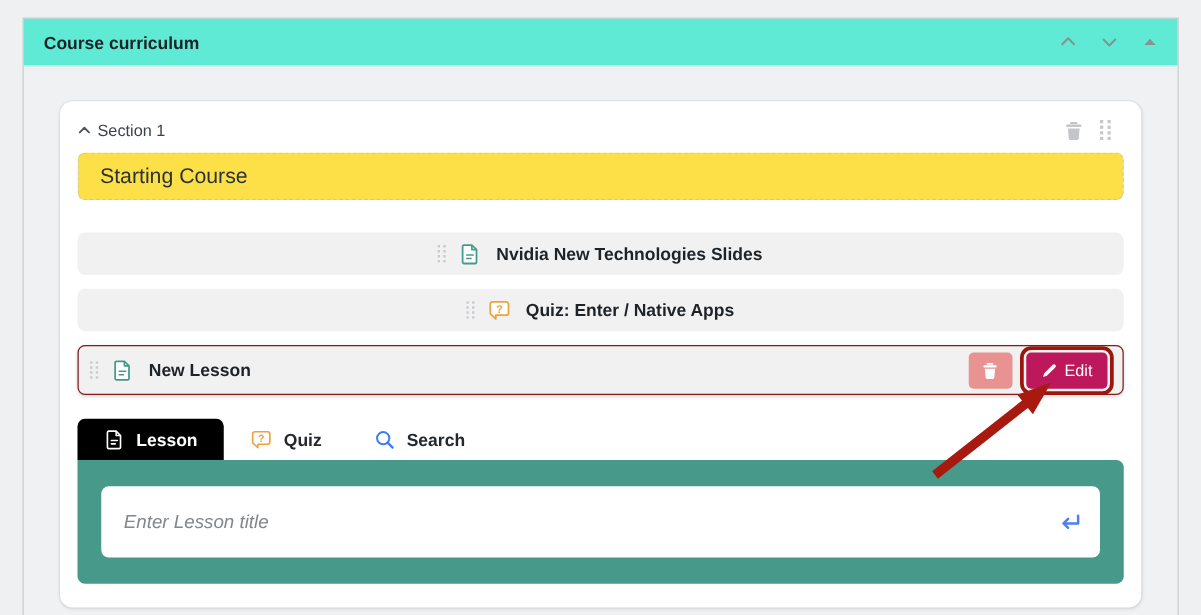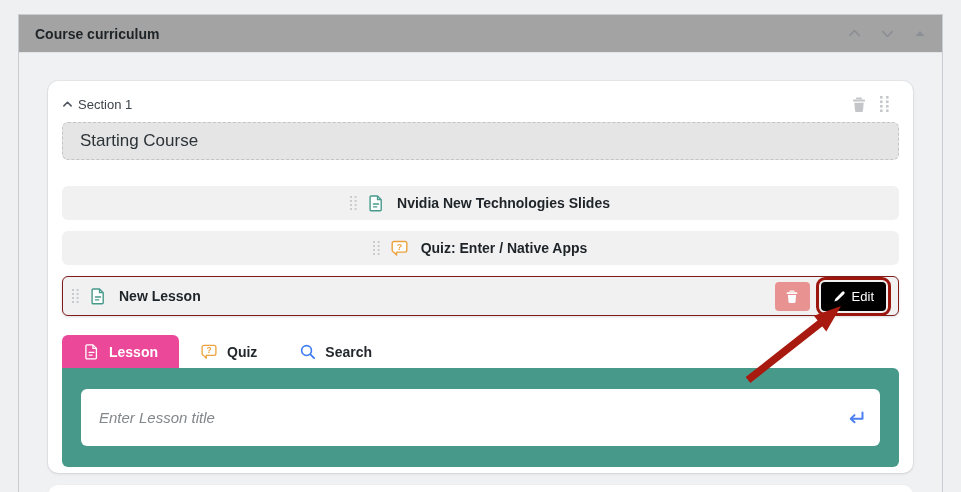--- a/index.html
+++ b/index.html
@@ -2,59 +2,59 @@
 <html><head>
 <meta charset="utf-8">
 <style>
   html,body{margin:0;padding:0;}
   body{font-family:"Liberation Sans",sans-serif;}
   .stage{position:relative;width:961px;height:492px;background:#eef0f2;overflow:hidden;}
 
   
   .metabox{position:absolute;left:18px;top:14px;width:923px;height:500px;
            background:#f0f1f3;border:1px solid #c9ccd2;}
-  .metabox-header{height:37px;background:#a3a3a3;border-bottom:1px solid #e2e4e7;
+  .metabox-header{height:37px;background:#5eead4;border-bottom:1px solid #e2e4e7;
                   display:flex;align-items:center;padding:0 14px 0 16px;}
   .metabox-title{font-size:14px;font-weight:bold;color:#1d2327;}
   .header-icons{margin-left:auto;display:flex;align-items:center;gap:17px;}
   .hicon{display:flex;align-items:center;justify-content:center;width:16px;height:16px;cursor:pointer;}
 
   .metabox-body{padding:28px 29px 0 29px;}
 
   
-  .section-card{background:#ffffff;border-radius:10px;padding:12px 14px 6px 14px;
+  .section-card{background:#ffffff;border-radius:10px;padding:12px 14px 19px 14px;
                 box-shadow:0 1px 3px rgba(16,24,40,.10),0 0 0 1px rgba(16,24,40,.04);}
   .section-head{display:flex;align-items:center;height:22px;}
   .section-caret{display:flex;align-items:center;margin-right:5px;}
   .section-label{font-size:13px;color:#3c434a;}
   .section-head-right{margin-left:auto;display:flex;align-items:center;gap:13px;}
 
   .section-title-input{margin-top:7px;display:block;width:100%;box-sizing:border-box;height:38px;
-                       border:1px dashed #c3c4c7;border-radius:6px;background:#e5e5e5;
+                       border:1px dashed #c3c4c7;border-radius:6px;background:#fde047;
                        font-family:"Liberation Sans",sans-serif;font-size:17px;color:#2c3338;padding:0 17px;outline:none;}
 
   .rows{margin-top:26px;}
   .item-row{display:flex;align-items:center;height:34px;background:#f1f1f2;border-radius:6px;
             margin-bottom:11px;padding:0 10px 0 9px;justify-content:center;}
   .item-row.selected{height:38px;border:1px solid #7f1d1d;box-shadow:0 1px 3px rgba(0,0,0,.14);
                      padding-right:12px;margin-bottom:12px;}
   .drag-dots{display:flex;margin-right:10px;}
   .item-icon{display:flex;margin-right:12px;}
   .item-label{font-size:14px;font-weight:600;color:#1d2327;}
   .row-actions{margin-left:auto;display:flex;align-items:center;gap:11px;}
   .delete-btn{width:35px;height:29px;background:#e89291;border:none;border-radius:4px;
               display:flex;align-items:center;justify-content:center;cursor:pointer;}
-  .edit-btn{height:29px;background:#000000;border:none;border-radius:4px;color:#ffffff;
+  .edit-btn{height:29px;background:#be185d;border:none;border-radius:4px;color:#ffffff;
             font-family:"Liberation Sans",sans-serif;font-size:13px;display:flex;align-items:center;gap:6px;
             padding:0 12px;cursor:pointer;outline:3px solid #9b170e;outline-offset:2px;}
 
   .tabs{margin-top:19px;display:flex;align-items:flex-end;}
   .tab{height:33px;display:flex;align-items:center;gap:9px;padding:0 21px;
        font-size:14px;font-weight:600;color:#23282d;cursor:pointer;}
-  .tab.active{background:#ec4899;color:#ffffff;border-radius:6px 6px 0 0;text-align:center;}
+  .tab.active{background:#000000;color:#ffffff;border-radius:6px 6px 0 0;text-align:center;}
 
   .lesson-panel{background:#47998a;border-radius:0 6px 6px 6px;padding:21px 19px;}
   .lesson-input-wrap{position:relative;}
   .lesson-title-input{display:block;width:100%;box-sizing:border-box;height:57px;border:none;border-radius:6px;
                       background:#fff;font-family:"Liberation Sans",sans-serif;font-size:15px;color:#2c3338;
                       padding:0 44px 0 18px;outline:none;}
   .lesson-title-input::placeholder{font-style:italic;color:#82878c;}
   .return-icon{position:absolute;right:14px;top:50%;transform:translateY(-50%);display:flex;cursor:pointer;}
 
   

